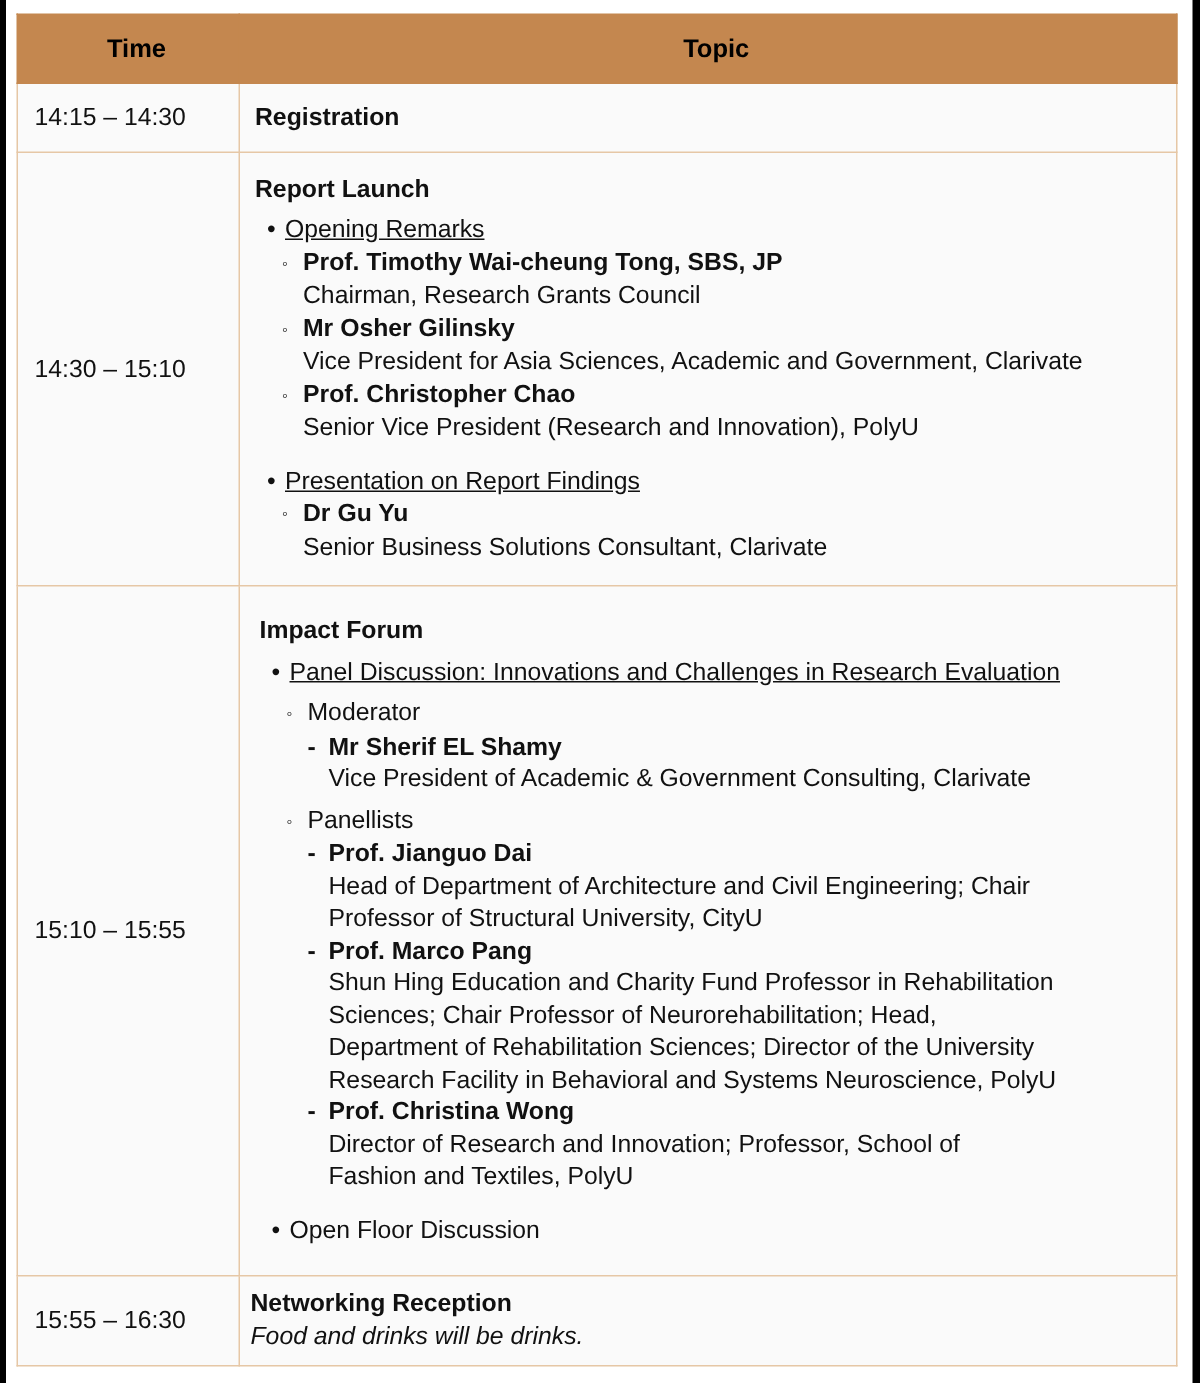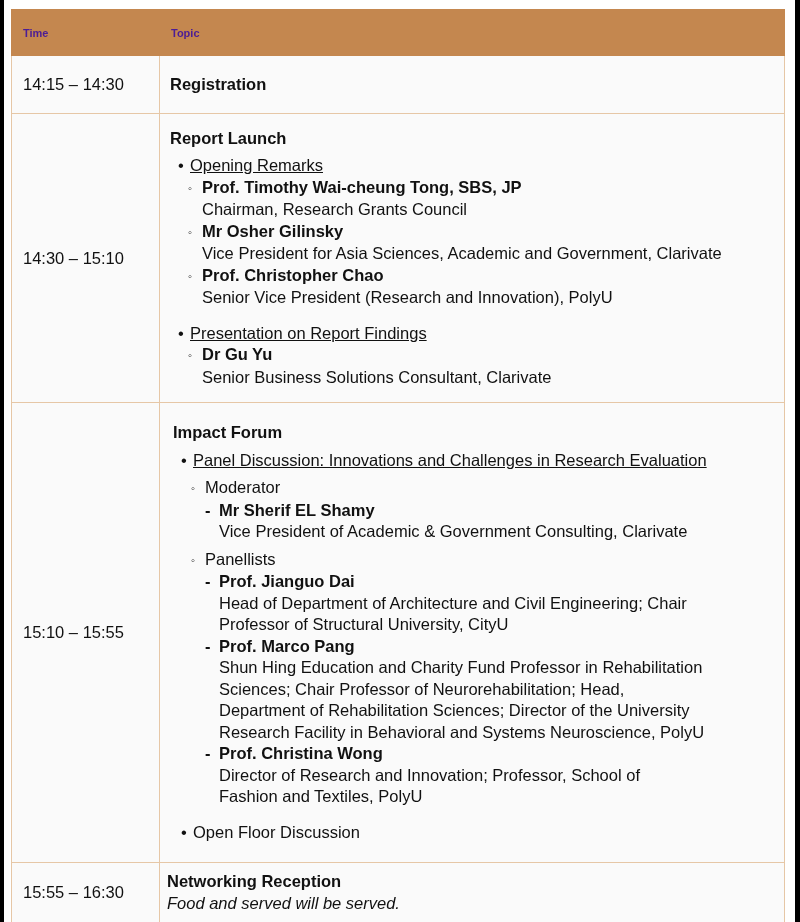--- a/index.html
+++ b/index.html
@@ -10,21 +10,21 @@
   .edge-left { position:absolute; left:0; top:0; width:4px; height:922px; background:#000; }
   .edge-right { position:absolute; left:795px; top:0; width:5px; height:922px; background:#000; }
   .tbl {
     position:absolute; left:11px; top:9px; width:774px;
     border-collapse:collapse; table-layout:fixed;
   }
   .tbl th, .tbl td {
     border:1.5px solid #e6c7a6; vertical-align:middle; padding:0;
   }
   .tbl th {
-    background:#c4874f; color:#4c1d95; text-align:left; font-weight:bold; font-size:11px;
+    background:#c4874f; color:#000000; text-align:center; font-weight:bold; font-size:17px;
     height:45px; border-color:#c4874f;
   }
   .tbl th.c-time { padding-left:11px; }
   .tbl th.c-topic { padding-left:11px; border-left:1px solid #cf9868; }
   .tbl td { background:#fafafa; font-size:16.5px; }
   .col-time { width:148px; }
   td.time { padding-left:11px; }
   td.topic { padding:8px 8px 8px 10px; line-height:21.5px; }
   .b { font-weight:bold; }
   .u { text-decoration:underline;margin-top:33px; }
@@ -50,21 +50,21 @@
       <col>
     </colgroup>
   <thead>
     <tr>
       <th class="c-time">Time</th>
       <th class="c-topic">Topic</th>
     </tr>
   </thead>
   <tbody>
 
-    <tr style="height:58px;">
+    <tr style="height:46px;">
       <td class="time">14:15 – 14:30</td>
       <td class="topic">
         <div class="b">Registration</div>
       </td>
     </tr>
 
     <tr style="height:289px;">
       <td class="time">14:30 – 15:10</td>
       <td class="topic" style="padding-left:10px;">
         <div class="b" style="margin-bottom:6px;">Report Launch</div>
@@ -144,17 +144,17 @@
         <div class="l1">
           <span class="dot">•</span><span>Open Floor Discussion</span>
         </div>
       </td>
     </tr>
 
     <tr style="height:55px;">
       <td class="time">15:55 – 16:30</td>
       <td class="topic" style="padding-left:7px;">
         <div class="b">Networking Reception</div>
-        <div class="i">Food and served will be served.</div>
+        <div class="i">Food and drinks will be drinks.</div>
       </td>
     </tr>
   </tbody>
 </table>
 
 </body></html>

